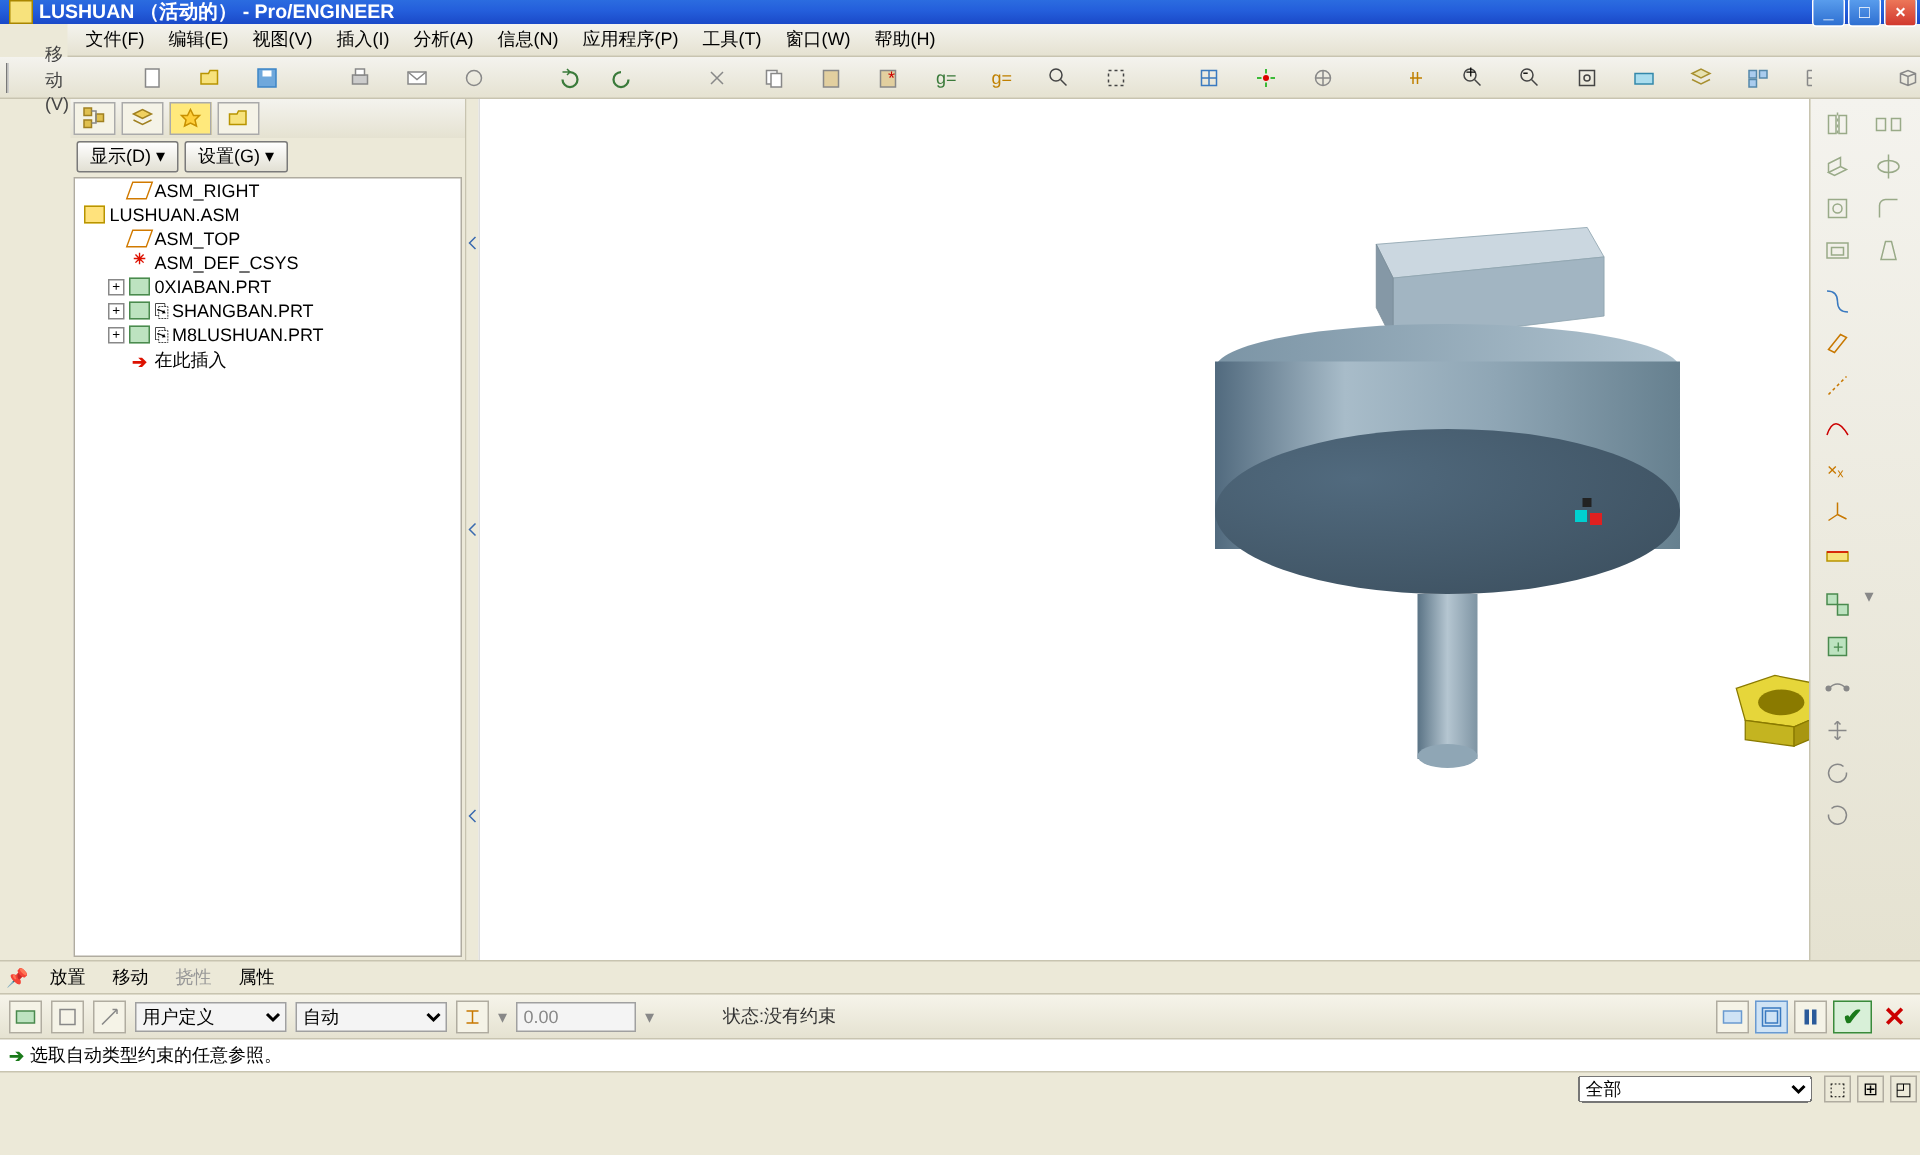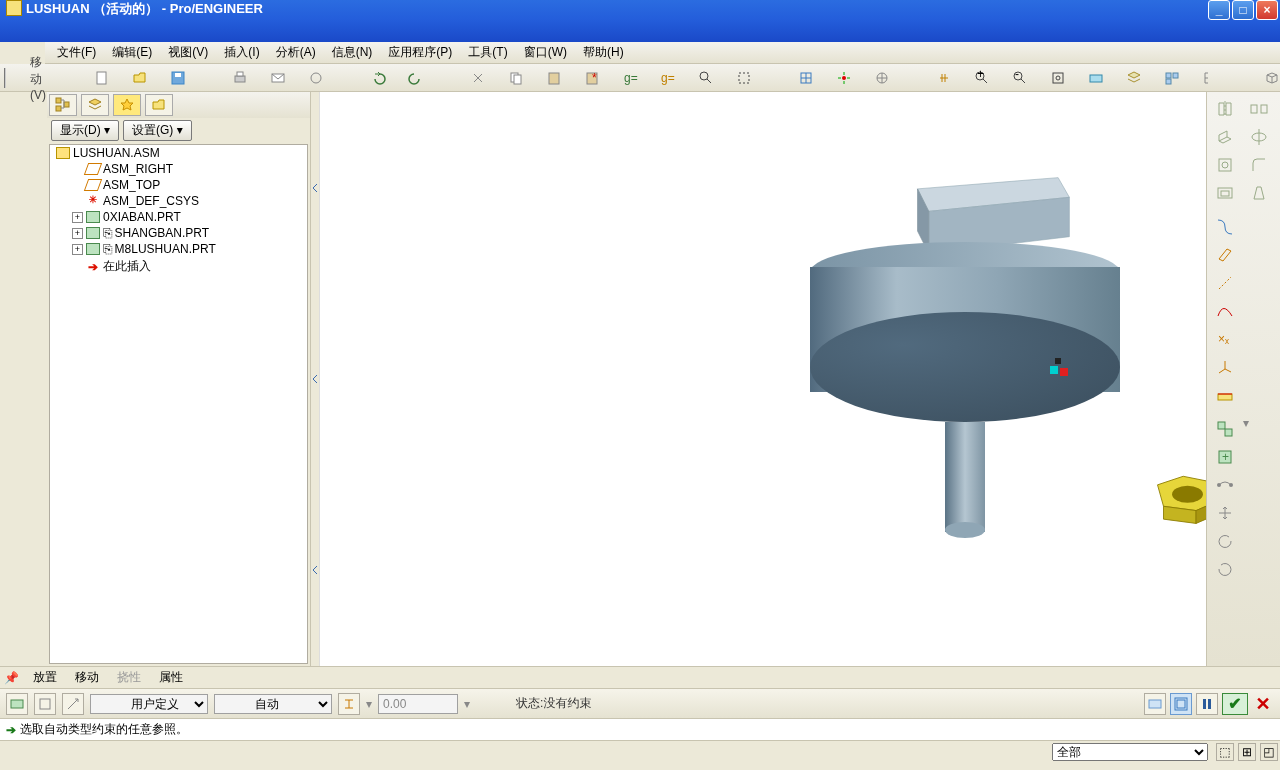--- a/index.html
+++ b/index.html
@@ -1,17 +1,17 @@
 <!DOCTYPE html>
 <html><head>
 <meta charset="utf-8">
 <style>
 * { margin: 0; padding: 0; box-sizing: border-box; font-family: "SimSun", "NSimSun", Arial, sans-serif; font-size: 12px; }
 html, body { width: 1280px; height: 770px; overflow: hidden; background: #ece9d8; }
-.titlebar { height: 42px; background: linear-gradient(to bottom, #2b6ce0 0%, #245edb 45%, #1a49c8 100%); display: flex; padding: 0 2px 0 6px; color: #fff; }
+.titlebar { height: 16px; background: linear-gradient(to bottom, #2b6ce0 0%, #245edb 45%, #1a49c8 100%); display: flex; align-items: center; padding: 0 2px 0 6px; color: #fff; }
 .titlebar .icon { width: 16px; height: 16px; background: #f7e27c; border: 1px solid #a98600; margin-right: 4px; }
 .titlebar .title { font-weight: bold; font-size: 13px; flex: 1; }
 .titlebar .win-btns { display: flex; gap: 2px; }
 .titlebar .win-btn { width: 22px; height: 20px; border: 1px solid #fff; border-radius: 3px; display: flex; align-items: center; justify-content: center; font-weight: bold; color: #fff; background: linear-gradient(to bottom,#5b9fee,#2e6fd1); }
 .titlebar .win-btn.close { background: linear-gradient(to bottom,#ee7a5b,#d1382e); }
 .menubar { height: 22px; background: linear-gradient(to bottom,#f4f3ee,#e5e2d1); display: flex; align-items: center; padding: 0 4px; border-bottom: 1px solid #c8c4b0; margin-left: 45px; }
 .menubar .menu-item { padding: 2px 8px; cursor: default; }
 .toolbar-row { height: 28px; background: linear-gradient(to bottom,#f4f3ee,#e5e2d1); display: flex; align-items: center; border-bottom: 1px solid #c8c4b0; padding: 0 2px; gap: 18px; }
 .tb-handle { width: 6px; height: 20px; border-left: 2px groove #ccc; margin: 0 2px; }
 .tb-text { padding: 0 4px; color: #444; }
@@ -39,21 +39,21 @@
 .split-arrow { width:6px;height:10px; }
 .right-tools { width: 74px; background: linear-gradient(to bottom,#f4f3ee,#e5e2d1); border-left: 1px solid #c8c4b0; padding: 4px 2px; }
 .right-tools .rrow { display:flex; gap:2px; margin-bottom:2px; }
 .right-tools .rbtn { width:32px; height:26px; display:flex; align-items:center; justify-content:center; border:1px solid transparent; }
 .right-tools .divider { height:6px; }
 .bottom-tabs { height: 22px; background: #ece9d8; display: flex; align-items: center; padding: 0 4px; gap: 10px; border-top: 1px solid #c8c4b0;}
 .bottom-tabs .btab { padding: 2px 4px; }
 .bottom-tabs .btab.disabled { color: #999; }
 .dashboard { height: 30px; background: linear-gradient(to bottom,#f6f4ea,#e5e2d1); display: flex; align-items: center; padding: 0 6px; gap: 6px; border-top:1px solid #c8c4b0;}
 .dashboard select, .dashboard input { font-size: 12px; height: 20px; border:1px solid #a0a0a0; background:#f4f4f4; }
-.dashboard select { width: 118px; padding-left: 36px; }
+.dashboard select { width: 101px; }
 .dashboard .num { width: 80px; color:#888; padding:0 4px;}
 .dashboard .state { margin-left: 40px; color: #333; }
 .dashboard .right-ctrls { margin-left: auto; display: flex; gap: 4px; align-items:center;}
 .dash-ico { width:22px;height:22px;display:flex;align-items:center;justify-content:center;border:1px solid #b0aca0;background:#f5f3e7;}
 .dash-check { width:26px;height:22px;background:#d8f0d8;border:1px solid #3a8a3a;color:#1a7a1a;font-weight:bold;display:flex;align-items:center;justify-content:center;font-size:16px;}
 .dash-close { width:22px;height:22px;color:#c00;font-weight:bold;font-size:18px;display:flex;align-items:center;justify-content:center;}
 .msg-area { height: 22px; background: #fff; border-top: 1px solid #c8c4b0; display:flex; align-items:center; padding:0 6px; }
 .msg-area .arrow { color:#1a7a1a; font-weight:bold; margin-right:4px;}
 .statusbar { height: 22px; background: #ece9d8; border-top: 1px solid #c8c4b0; display:flex; align-items:center; }
 .statusbar .spacer { flex:1; }
@@ -346,28 +346,28 @@
         <svg width="16" height="16">
             <path d="M2 5 h5 l1 -2 h5 v9 h-11 z" fill="#f7e27c" stroke="#b89400"></path>
           </svg>
       </div>
     </div>
     <div class="btn-row">
       <button class="win-style-btn">显示(D) ▾</button>
       <button class="win-style-btn">设置(G) ▾</button>
     </div>
     <div class="tree" id="tree">
-        <div class="tree-item">
-          <span class="ticon ic-asm"></span>
-          <span>LUSHUAN.ASM</span>
-        </div>
         <div class="tree-item indent1">
           <span style="width: 14px; display: inline-block;"></span>
           <span class="ticon ic-datum"></span>
           <span>ASM_RIGHT</span>
+        </div>
+        <div class="tree-item">
+          <span class="ticon ic-asm"></span>
+          <span>LUSHUAN.ASM</span>
         </div>
         <div class="tree-item indent1">
           <span style="width: 14px; display: inline-block;"></span>
           <span class="ticon ic-datum"></span>
           <span>ASM_TOP</span>
         </div>
         <div class="tree-item indent1">
           <span style="width: 14px; display: inline-block;"></span>
           <span class="ticon ic-csys">✳</span>
           <span>ASM_DEF_CSYS</span>

